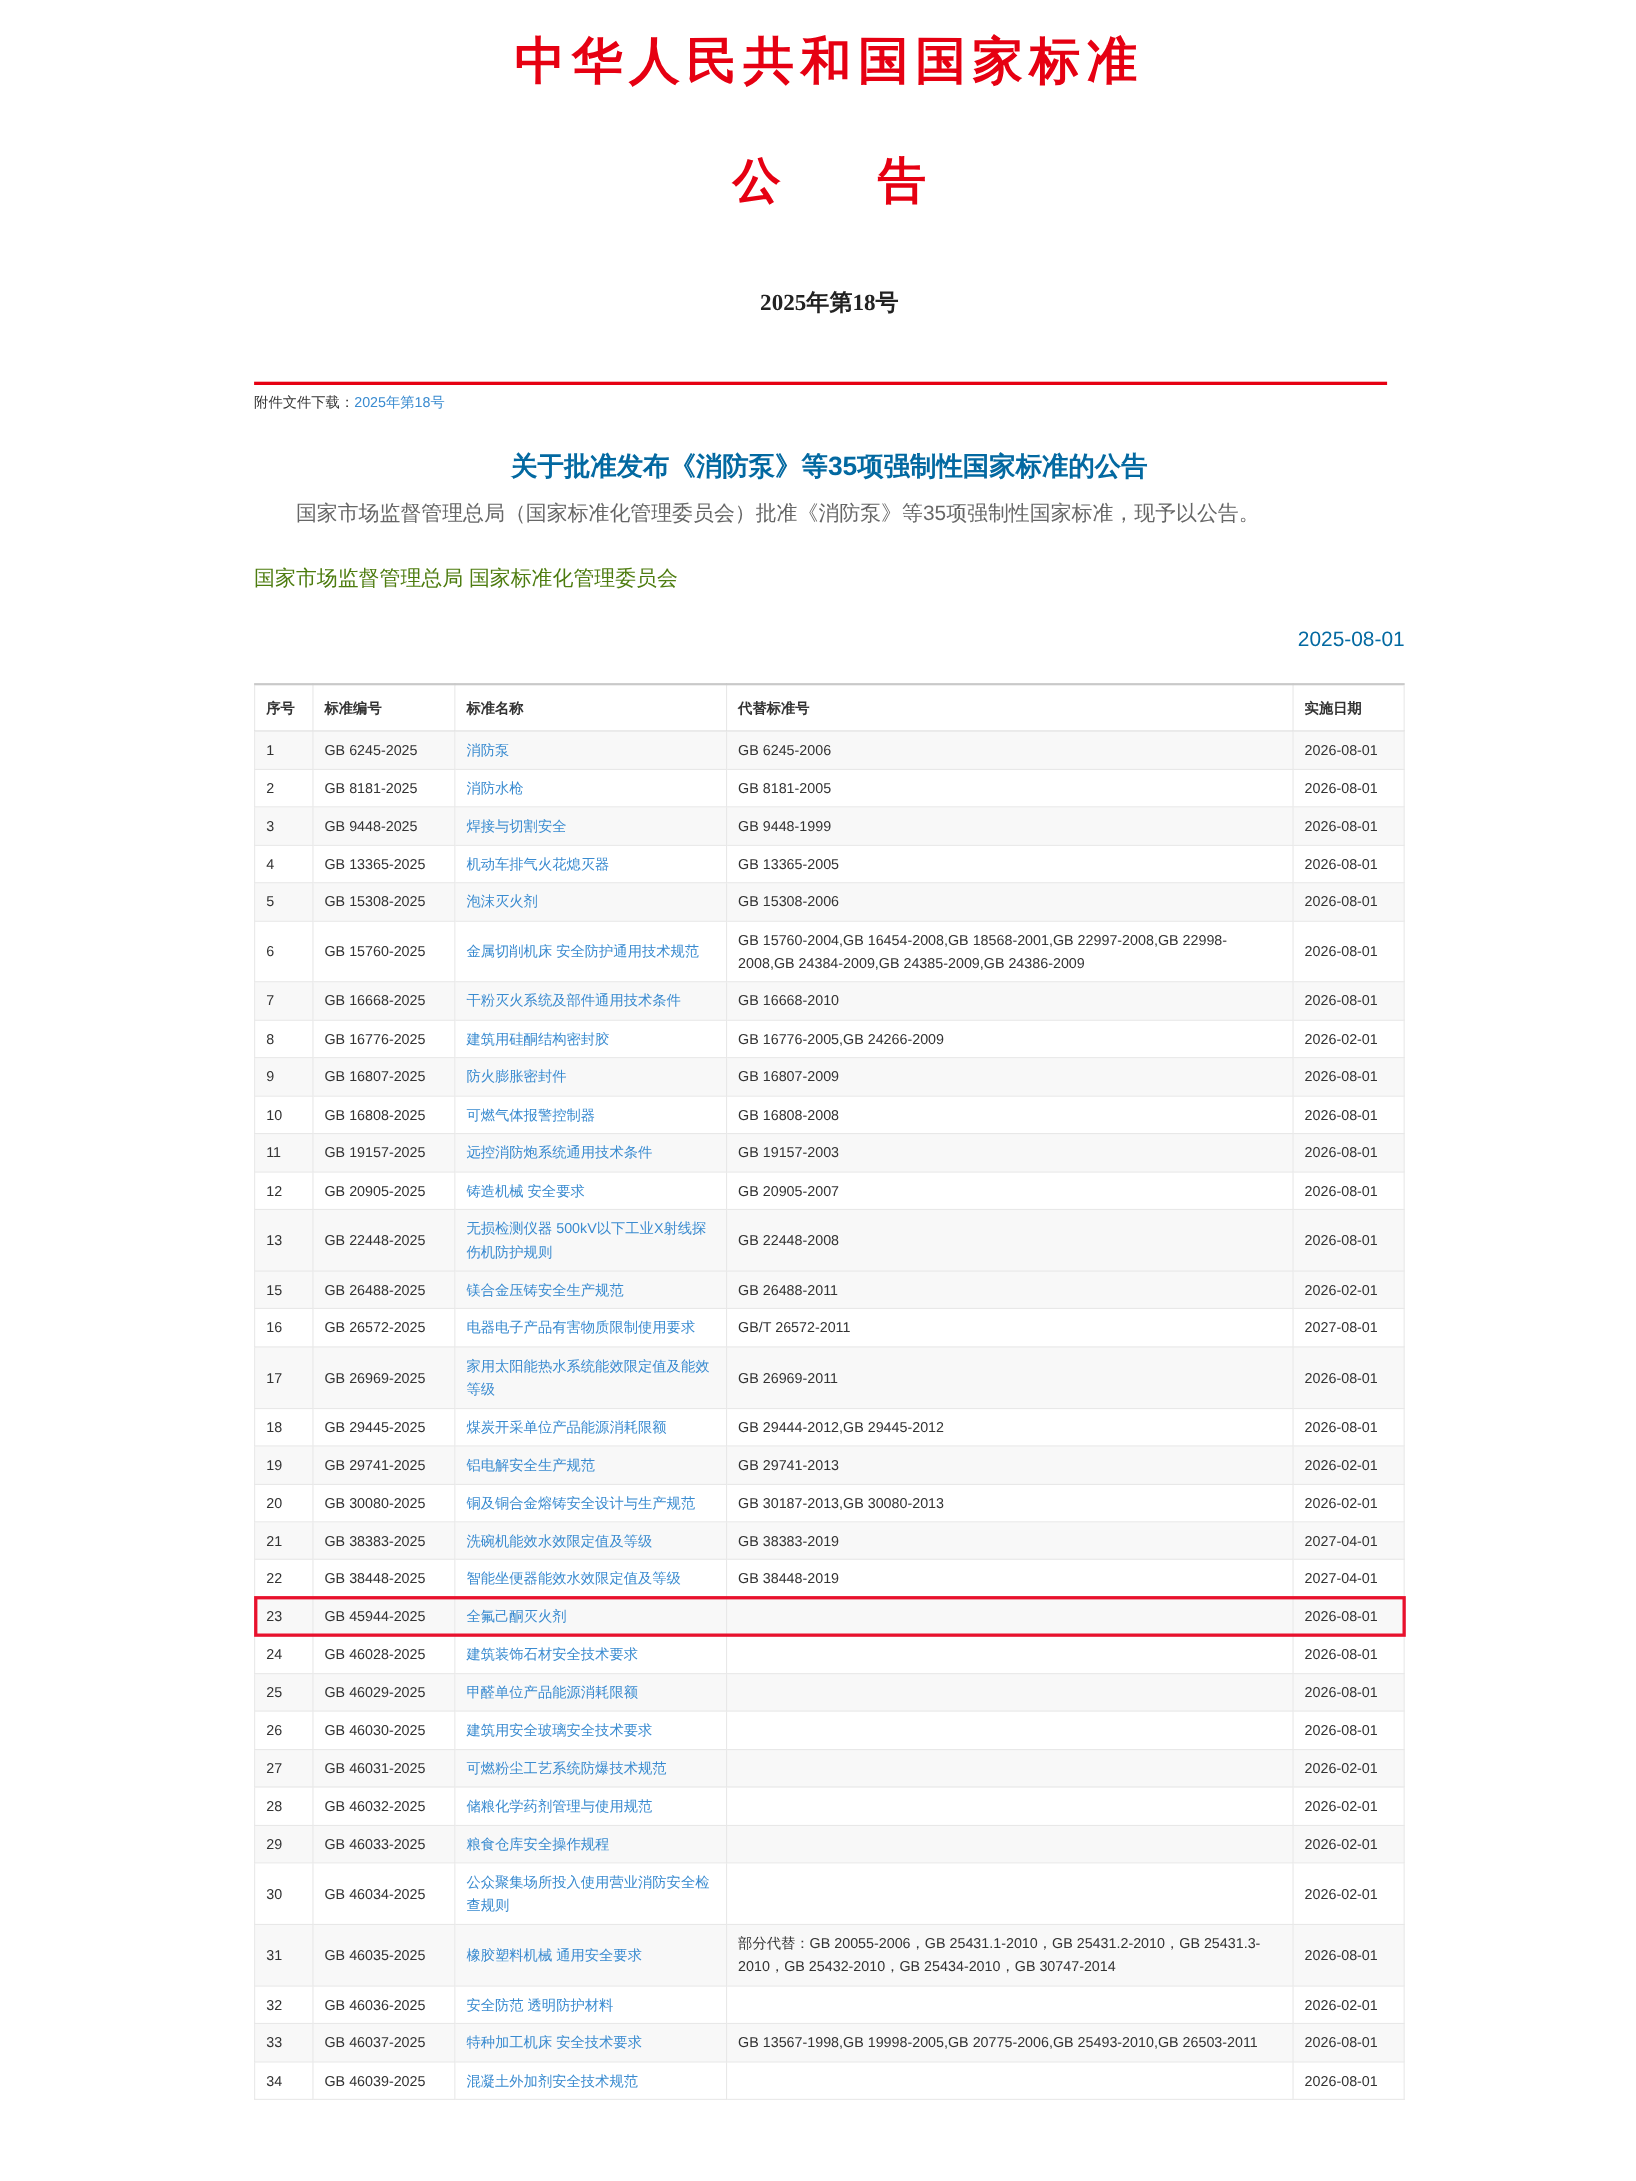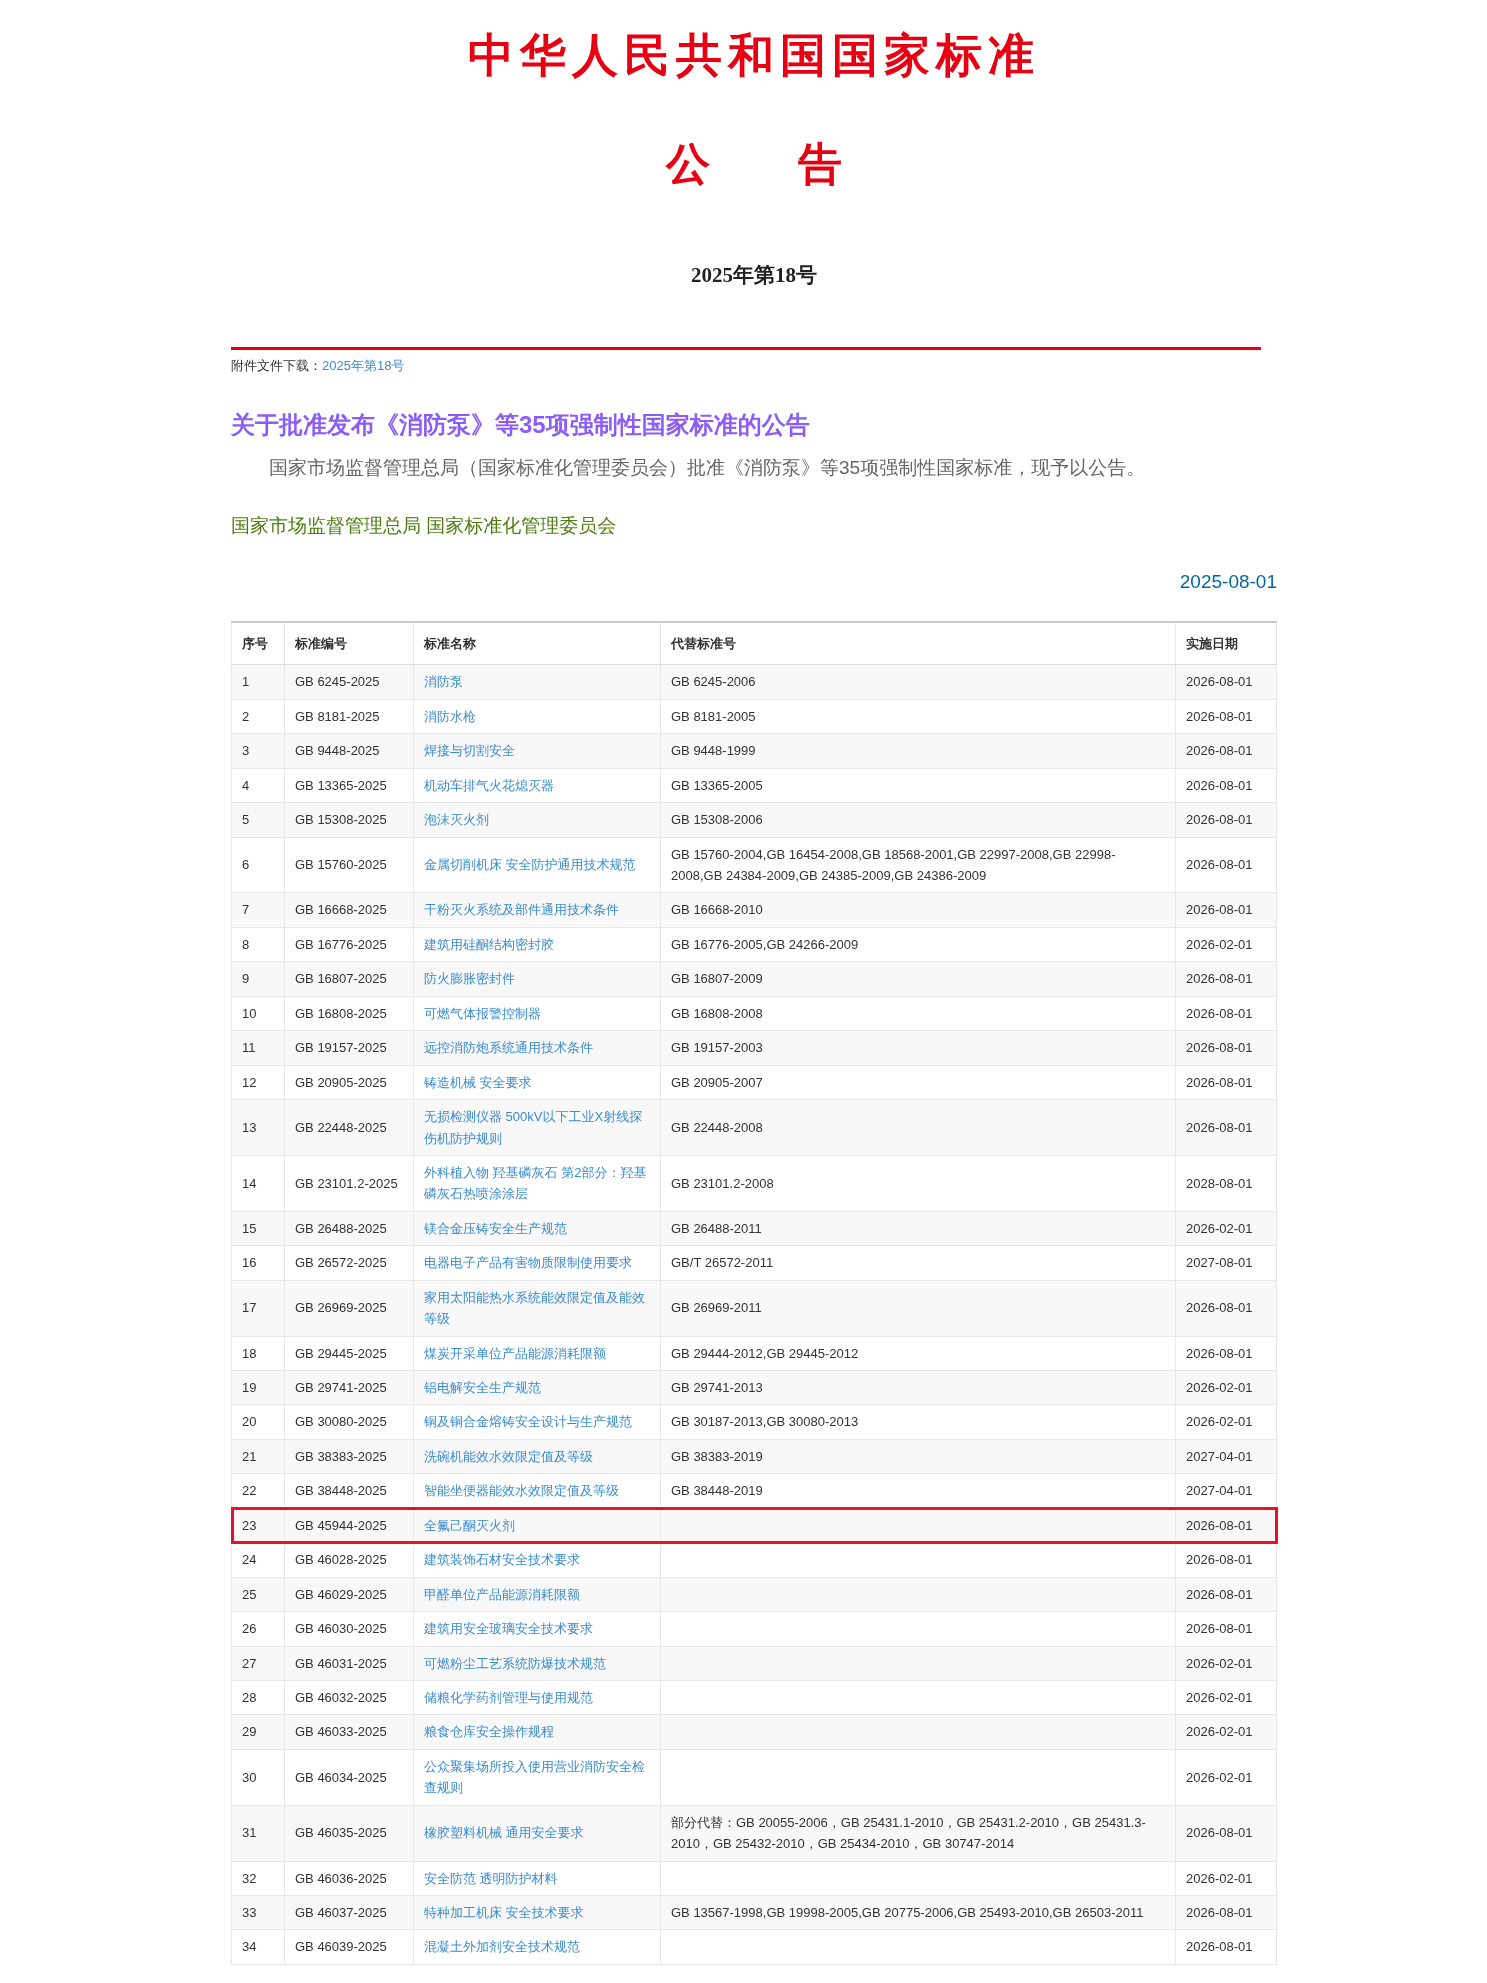--- a/index.html
+++ b/index.html
@@ -42,23 +42,24 @@
     border: none;
     margin: 58px 16px 0 0;
   }
   .attachment-row {
     margin-top: 7px;
     font-size: 13px;
     color: #333;
   }
   .link { color: var(--link-blue, #3a8bd0); text-decoration: none; cursor: pointer; }
   .article-title {
+    text-align: center;
     font-size: 24px;
     font-weight: 700;
-    color: #8b5cf6;
+    color: #0369a1;
     margin-top: 34px;
     line-height: 1.3;
   }
   .article-body {
     margin-top: 14px;
     font-size: 19px;
     color: #666;
     line-height: 1.5;
     text-indent: 2em;
   }
@@ -227,27 +228,20 @@
     <td class="c-repl">GB 20905-2007</td>
     <td class="c-date">2026-08-01</td>
   </tr>
         <tr class="odd">
     <td class="c-no">13</td>
     <td class="c-code">GB 22448-2025</td>
     <td class="c-name"><a class="link">无损检测仪器 500kV以下工业X射线探伤机防护规则</a></td>
     <td class="c-repl">GB 22448-2008</td>
     <td class="c-date">2026-08-01</td>
   </tr>
-        <tr>
-    <td class="c-no">14</td>
-    <td class="c-code">GB 23101.2-2025</td>
-    <td class="c-name"><a class="link">外科植入物 羟基磷灰石 第2部分：羟基磷灰石热喷涂涂层</a></td>
-    <td class="c-repl">GB 23101.2-2008</td>
-    <td class="c-date">2028-08-01</td>
-  </tr>
         <tr class="odd">
     <td class="c-no">15</td>
     <td class="c-code">GB 26488-2025</td>
     <td class="c-name"><a class="link">镁合金压铸安全生产规范</a></td>
     <td class="c-repl">GB 26488-2011</td>
     <td class="c-date">2026-02-01</td>
   </tr>
         <tr>
     <td class="c-no">16</td>
     <td class="c-code">GB 26572-2025</td>

